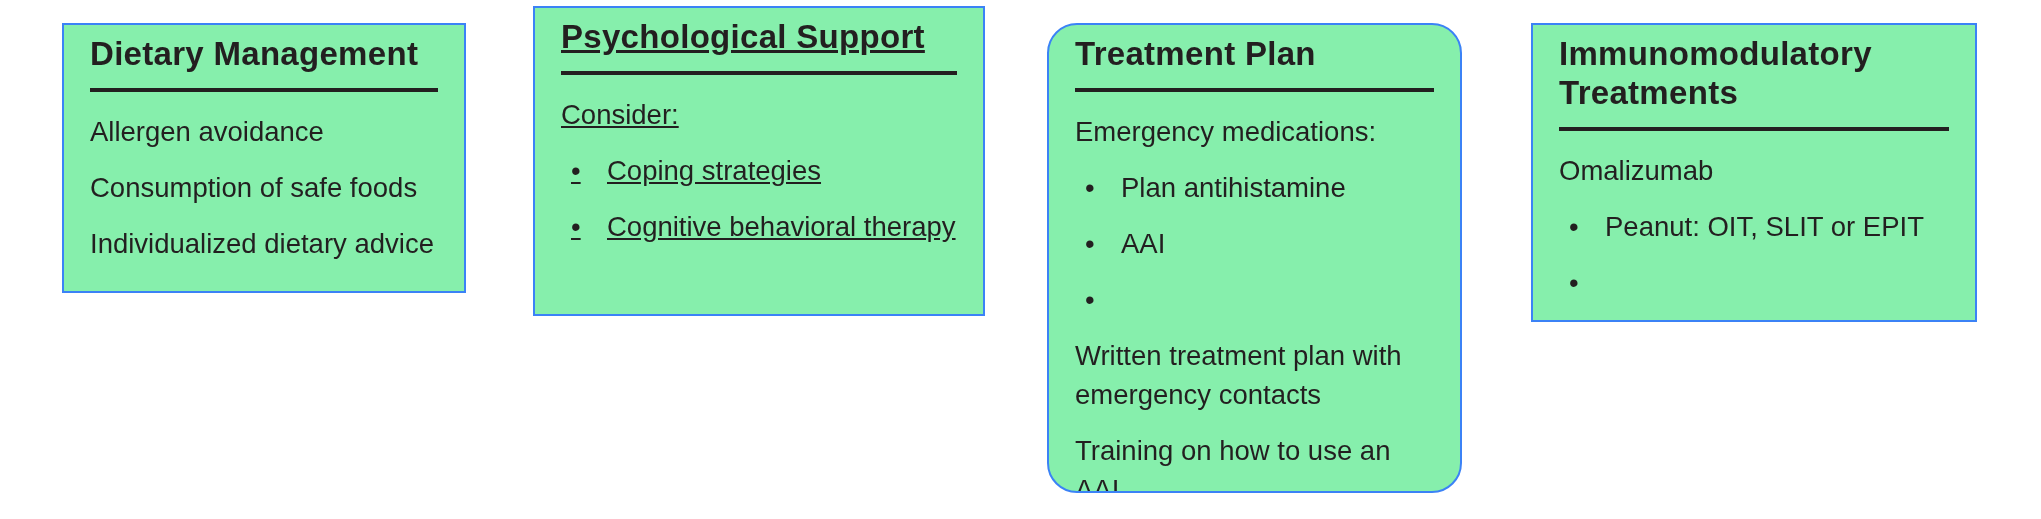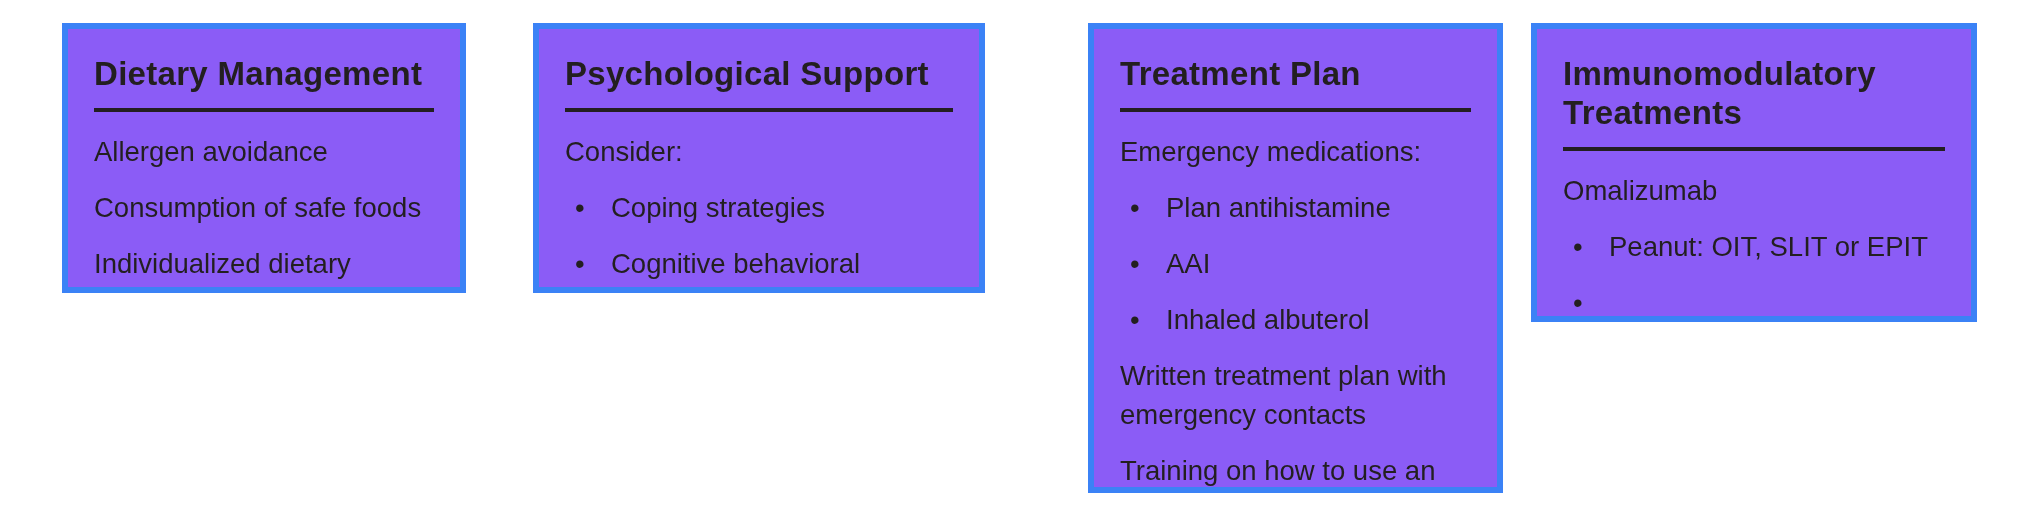--- a/index.html
+++ b/index.html
@@ -11,23 +11,23 @@
     position: relative;
     width: 2041px;
     height: 519px;
     background: #ffffff;
     font-family: "Liberation Sans", sans-serif;
     color: #231f20;
   }
   .card {
     position: absolute;
     box-sizing: border-box;
-    border: 6px solid #3b82f6;
-    background: #8b5cf6;
-    padding: 22px 26px 20px 26px;
+    border: 2px solid #3b82f6;
+    background: #86efac;
+    padding: 6px 26px 20px 26px;
     overflow: hidden;
   }
   .card-title {
     margin: 0 0 20px 0;
     padding: 4px 0 14px 0;
     font-size: 33px;
     line-height: 1.18;
     font-weight: 700;
     letter-spacing: 0.3px;
     border-bottom: 4px solid #231f20;
@@ -45,22 +45,22 @@
     flex: 0 0 46px;
     width: 46px;
     padding-left: 10px;
     box-sizing: border-box;
     font-size: 27.5px;
     line-height: 1.42;
   }
   .bullet-text { flex: 1 1 auto; }
   
   .card-0 { left: 62px;   top: 23px; width: 404px; height: 270px; }
-  .card-1 { left: 533px;  top: 23px; width: 452px; height: 270px; }
-  .card-2 { left: 1088px; top: 23px; width: 415px; height: 470px; }
+  .card-1 { left: 533px;  top: 6px; width: 452px; height: 310px; text-decoration: underline; }
+  .card-2 { left: 1047px; top: 23px; width: 415px; height: 470px; border-radius: 30px; }
   .card-3 { left: 1531px; top: 23px; width: 446px; height: 299px; }
 </style>
 </head>
 <body>
 
 <div class="canvas">
   <section class="card card-0">
     <h2 class="card-title">Dietary Management</h2>
     <div class="card-body">
         <div class="item text">Allergen avoidance</div>
@@ -89,21 +89,20 @@
         <div class="item bullet">
           <span class="bullet-dot">•</span>
           <span class="bullet-text">Plan antihistamine</span>
         </div>
         <div class="item bullet">
           <span class="bullet-dot">•</span>
           <span class="bullet-text">AAI</span>
         </div>
         <div class="item bullet">
           <span class="bullet-dot">•</span>
-          <span class="bullet-text">Inhaled albuterol</span>
         </div>
         <div class="item text">Written treatment plan with emergency contacts</div>
         <div class="item text">Training on how to use an AAI</div>
       </div>
   </section>
   <section class="card card-3">
     <h2 class="card-title">Immunomodulatory Treatments</h2>
     <div class="card-body">
         <div class="item text">Omalizumab</div>
         <div class="item bullet">

